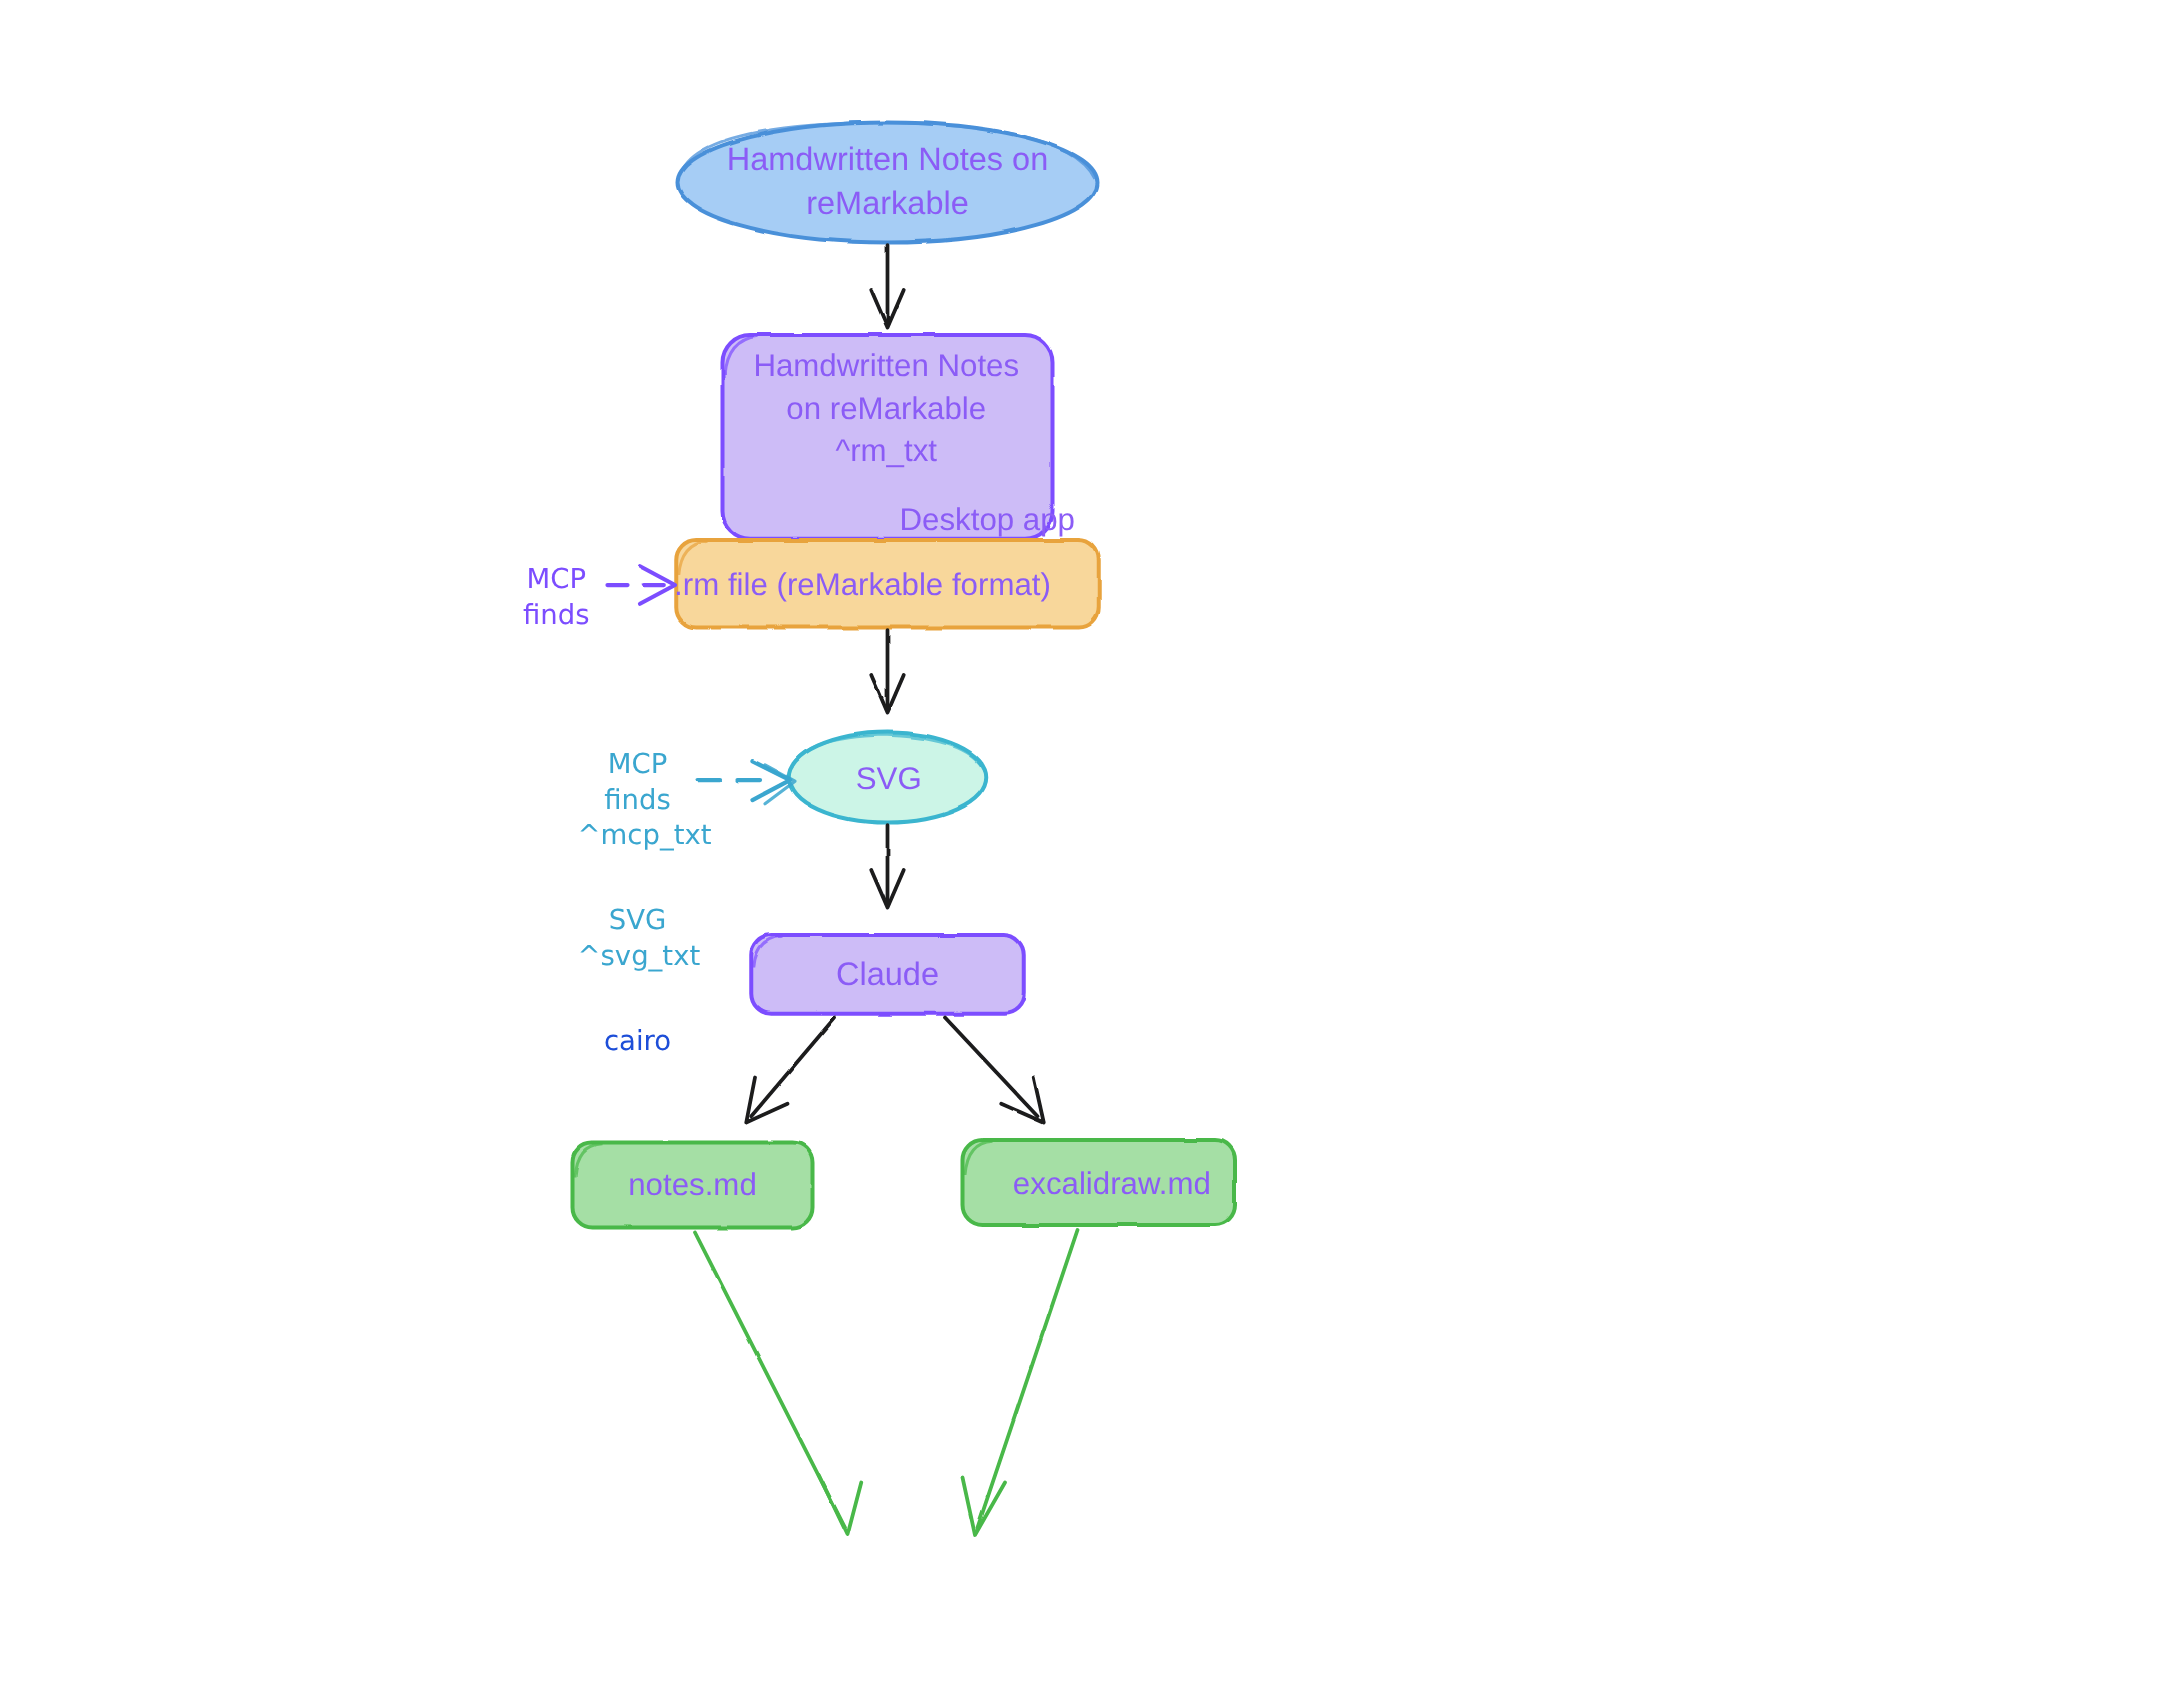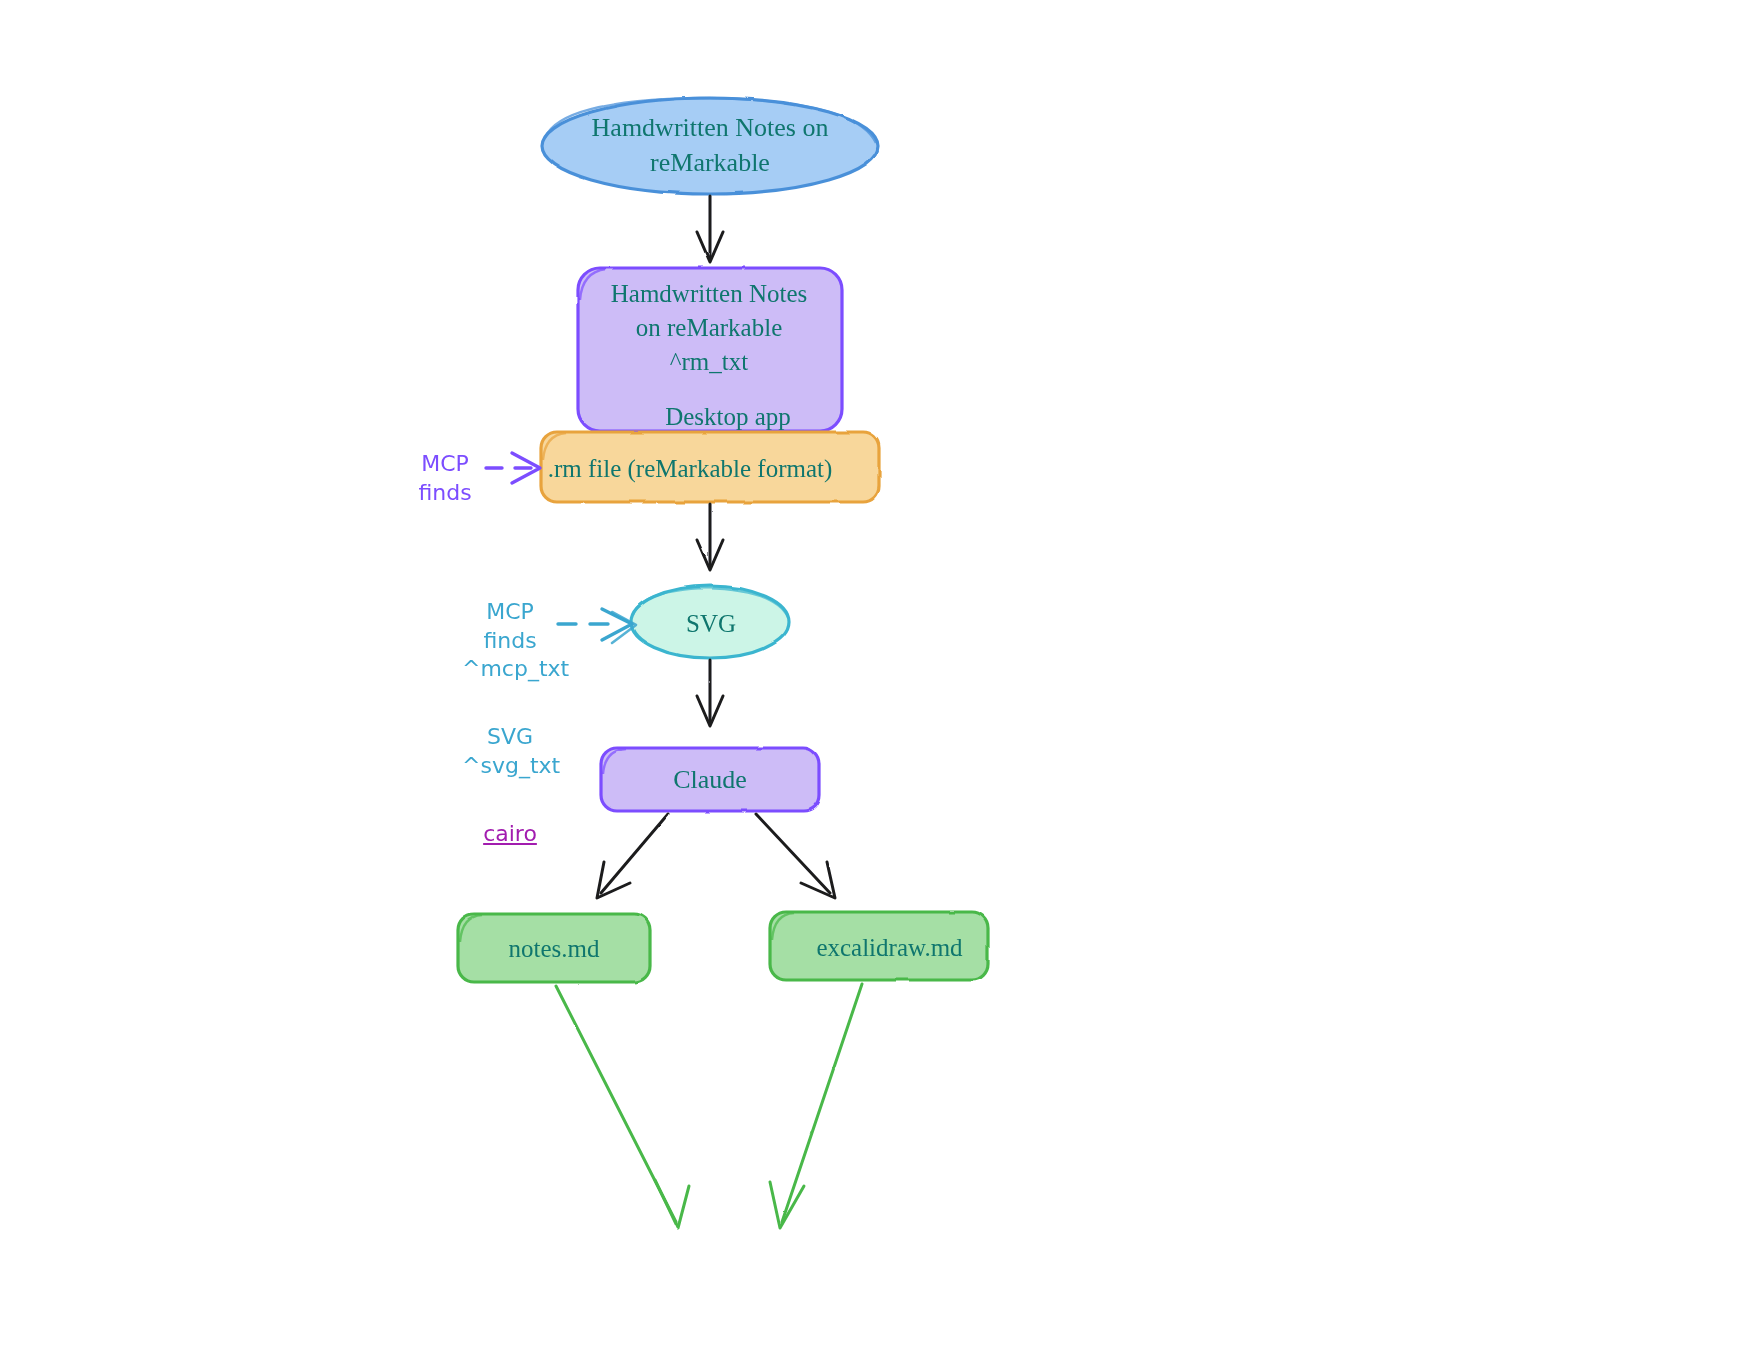--- a/index.html
+++ b/index.html
@@ -21,48 +21,48 @@
     position: absolute;
     top: 0;
     left: 0;
     width: 1742px;
     height: 1350px;
     pointer-events: none;
   }
   .node-label {
     position: absolute;
     text-align: center;
-    color: #0f766e;
-    font-family: Liberation Serif, serif;
+    color: #8b5cf6;
+    font-family: Liberation Sans, sans-serif;
     white-space: pre-line;
     line-height: 1.35;
     pointer-events: none;
   }
   .edge-label {
     position: absolute;
     text-align: center;
     font-family: "DejaVu Sans", sans-serif;
     white-space: pre-line;
     line-height: 1.3;
     pointer-events: none;
   }
   
   #lbl-source       { left: 540px; top: 110px;  width: 340px; font-size: 26px; }
   #lbl-desktop-app  { left: 559px; top: 277px;  width: 300px; font-size: 25px; }
-  #lbl-desktop-sub  { left: 578px; top: 400px;  width: 300px; font-size: 25px; }
+  #lbl-desktop-sub  { left: 560px; top: 400px;  width: 300px; font-size: 25px; text-align: right; }
   #lbl-rmfile       { left: 525px; top: 452px;  width: 330px; font-size: 25px; }
   #lbl-svg          { left: 632px; top: 607px;  width: 158px; font-size: 25px; }
   #lbl-claude       { left: 600px; top: 762px;  width: 220px; font-size: 26px; }
   #lbl-notes        { left: 458px; top: 932px;  width: 192px; font-size: 25px; }
   #lbl-excalidraw   { left: 770px; top: 931px;  width: 239px; font-size: 25px; }
   
   #lbl-mcp-finds-rm { left: 400px; top: 450px;  width: 90px;  font-size: 22px; color: #7c4dff; }
   #lbl-mcp-finds-svg{ left: 462px; top: 598px;  width: 96px;  font-size: 22px; color: #3aa6cf; }
   #lbl-svg-txt      { left: 462px; top: 723px;  width: 96px;  font-size: 22px; color: #3aa6cf; }
-  #lbl-cairo        { left: 462px; top: 820px;  width: 96px;  font-size: 22px; color: #a21caf; text-decoration: underline; }
+  #lbl-cairo        { left: 462px; top: 820px;  width: 96px;  font-size: 22px; color: #1d4ed8; }
 </style>
 </head>
 <body>
 
 <div id="canvas">
 
   <svg class="layer" viewBox="0 0 1742 1350" xmlns="http://www.w3.org/2000/svg">
     <defs>
       <filter id="rough" x="-20%" y="-20%" width="140%" height="140%">
         <feTurbulence type="fractalNoise" baseFrequency="0.035" numOctaves="2" seed="7" result="noise"></feTurbulence>

